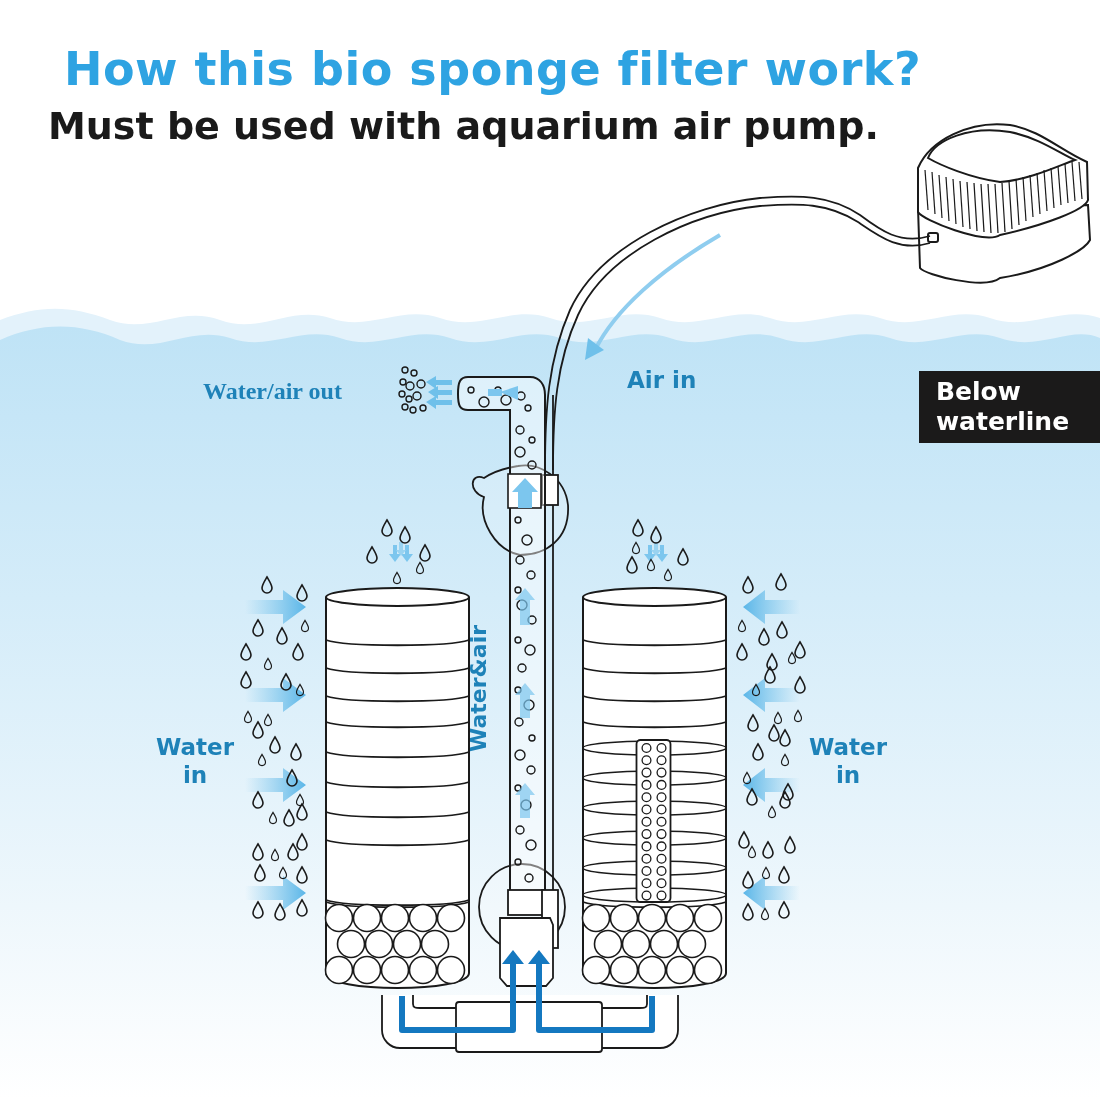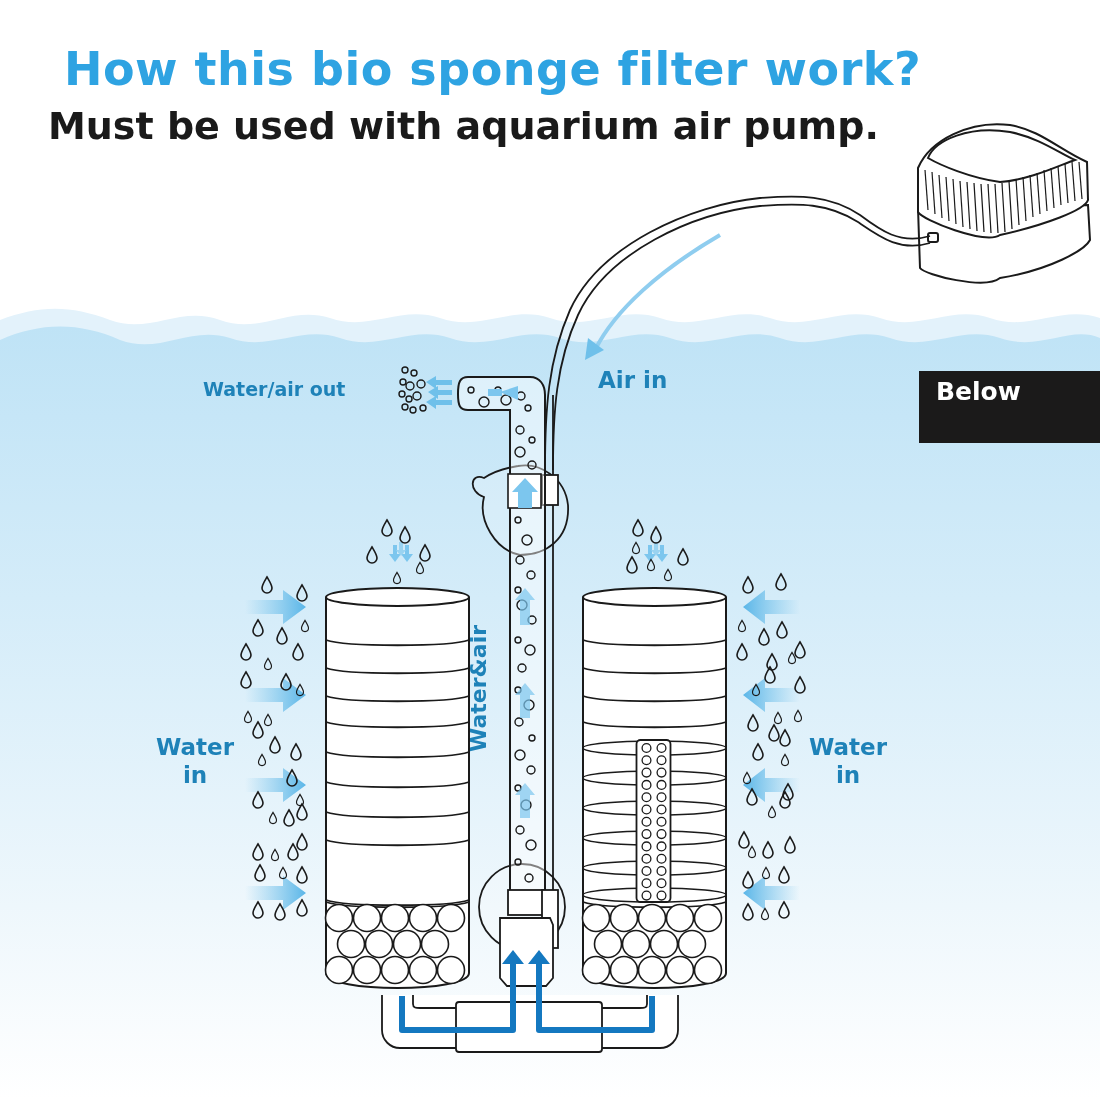--- a/index.html
+++ b/index.html
@@ -1,22 +1,22 @@
 <!DOCTYPE html>
 <html><head>
 <meta charset="utf-8">
 <style>
   html,body{margin:0;padding:0;}
   body{width:1100px;height:1100px;overflow:hidden;background:#fff;font-family:"DejaVu Sans",sans-serif;position:relative;}
   #stage{position:absolute;left:0;top:0;width:1100px;height:1100px;}
   .title{position:absolute;left:64px;top:42px;font-family:"DejaVu Sans",sans-serif;font-weight:bold;font-size:46px;color:#2ea3e2;letter-spacing:0.5px;white-space:nowrap;}
   .subtitle{position:absolute;left:48px;top:104px;font-family:"DejaVu Sans",sans-serif;font-weight:bold;font-size:38px;color:#1a1a1a;white-space:nowrap;}
   .lbl{position:absolute;font-family:"DejaVu Sans",sans-serif;font-weight:bold;color:#1e82b8;white-space:nowrap;}
-  .lbl-out{left:203px;top:378px;font-size:19px;}
-  .lbl-airin{left:598px;top:367px;font-size:23px;}
+  .lbl-out{left:203px;top:378px;font-size:24px;font-family:Liberation Serif, serif;}
+  .lbl-airin{left:627px;top:367px;font-size:23px;}
   .lbl-win-l{left:156px;top:733px;font-size:23px;text-align:center;line-height:28px;}
   .lbl-win-r{left:809px;top:733px;font-size:23px;text-align:center;line-height:28px;}
   .lbl-wa{left:466px;top:752px;font-size:22px;transform:rotate(-90deg);transform-origin:left top;}
   .badge{position:absolute;left:919px;top:371px;width:181px;height:72px;background:#1b1a1a;color:#fff;font-family:"DejaVu Sans",sans-serif;font-weight:bold;font-size:25px;line-height:30px;padding:6px 0 18px 17px;box-sizing:border-box;}
   svg{position:absolute;left:0;top:0;}
 </style>
 </head>
 <body>
 
 <div id="stage">
@@ -548,14 +548,15 @@
     <div>in</div>
   </div>
   <div class="lbl lbl-win-r">
     <div>Water</div>
     <div>in</div>
   </div>
   <div class="lbl lbl-wa">Water&amp;air</div>
 
   <div class="badge">
     <div>Below</div>
+    <div>waterline</div>
   </div>
 </div>
 
 </body></html>

